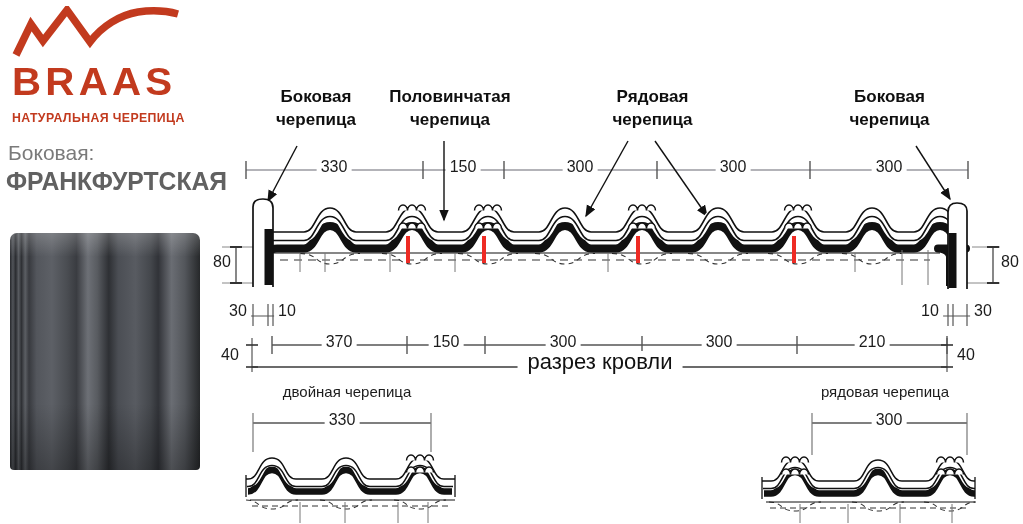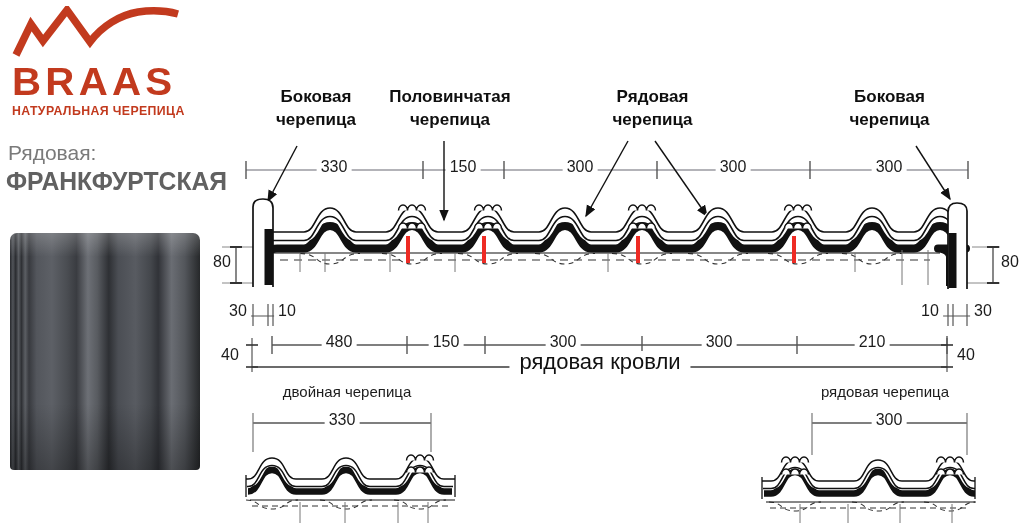--- a/index.html
+++ b/index.html
@@ -2,21 +2,21 @@
 <html><head>
 <meta charset="utf-8">
 <style>
   html,body{margin:0;padding:0;background:#fff;}
   .page{position:relative;width:1023px;height:524px;background:#fff;overflow:hidden;
         font-family:"Liberation Sans","DejaVu Sans",sans-serif;padding-left:20px;}
   
   .logo{position:absolute;left:12px;top:6px;width:190px;}
   .brand-name{color:#c23a1e;font-weight:bold;font-size:38px;letter-spacing:4px;line-height:1;
               transform:scaleX(1.06);transform-origin:left;margin-top:1px;}
-  .brand-tagline{color:#c23a1e;font-weight:bold;font-size:12.3px;letter-spacing:.4px;margin-top:3px;white-space:nowrap;}
+  .brand-tagline{color:#c23a1e;font-weight:bold;font-size:12.3px;letter-spacing:.4px;margin-top:10px;white-space:nowrap;}
   
   .profile-label{position:absolute;left:8px;top:141px;font-size:21px;color:#7a7a7a;}
   .profile-name{position:absolute;left:6px;top:166px;font-size:26px;font-weight:bold;color:#616161;
                 transform:scaleX(.95);transform-origin:left;white-space:nowrap;}
   
   .tile-photo{position:absolute;left:10px;top:233px;width:190px;height:237px;
       border-radius:7px 7px 4px 4px;
       background:
         linear-gradient(180deg, rgba(255,255,255,.20) 0%, rgba(255,255,255,0) 10%, rgba(0,0,0,0) 72%, rgba(0,0,0,.28) 100%),
         linear-gradient(90deg,
@@ -40,21 +40,21 @@
 <div class="page">
 
   <div class="logo">
     <svg width="172" height="52" viewBox="0 0 172 50">
       <path d="M4,48 L19,17 L31,34 L55,3 L78,35 C90,19 108,8 126,5 C140,3 155,4 166,7" fill="none" stroke="#c23a1e" stroke-width="7.5" stroke-linejoin="miter"></path>
     </svg>
     <div class="brand-name">BRAAS</div>
     <div class="brand-tagline">НАТУРАЛЬНАЯ ЧЕРЕПИЦА</div>
   </div>
 
-  <div class="profile-label">Рядовая:</div>
+  <div class="profile-label">Боковая:</div>
   <div class="profile-name">ФРАНКФУРТСКАЯ</div>
 
   <div class="tile-photo"></div>
 
   <svg id="diag" class="diag" width="1023" height="524" viewBox="0 0 1023 524">
     <defs>
       <marker id="arr" markerWidth="9" markerHeight="8" refX="7.5" refY="3.5" orient="auto">
         <path d="M0,0 L8.5,3.5 L0,7 Z" fill="#111"></path>
       </marker>
     </defs>
@@ -206,29 +206,29 @@
   <div class="dim" style="left:889px;top:159px">300</div>
 
   <div class="dim nobg" style="left:222px;top:254px">80</div>
   <div class="dim nobg" style="left:1010px;top:254px">80</div>
 
   <div class="dim" style="left:238px;top:303px">30</div>
   <div class="dim" style="left:287px;top:303px">10</div>
   <div class="dim" style="left:930px;top:303px">10</div>
   <div class="dim" style="left:983px;top:303px">30</div>
 
-  <div class="dim" style="left:339px;top:334px">480</div>
+  <div class="dim" style="left:339px;top:334px">370</div>
   <div class="dim" style="left:446px;top:334px">150</div>
   <div class="dim" style="left:563px;top:334px">300</div>
   <div class="dim" style="left:719px;top:334px">300</div>
   <div class="dim" style="left:872px;top:334px">210</div>
 
   <div class="dim nobg" style="left:230px;top:347px">40</div>
   <div class="dim nobg" style="left:966px;top:347px">40</div>
 
-  <div class="dim section-label" style="left:600px;top:351px">рядовая кровли</div>
+  <div class="dim section-label" style="left:600px;top:351px">разрез кровли</div>
 
   <div class="dim subtitle" style="left:347px;top:384px">двойная черепица</div>
   <div class="dim subtitle" style="left:885px;top:384px">рядовая черепица</div>
   <div class="dim" style="left:342px;top:412px">330</div>
   <div class="dim" style="left:889px;top:412px">300</div>
 
 </div>
 
 </body></html>

